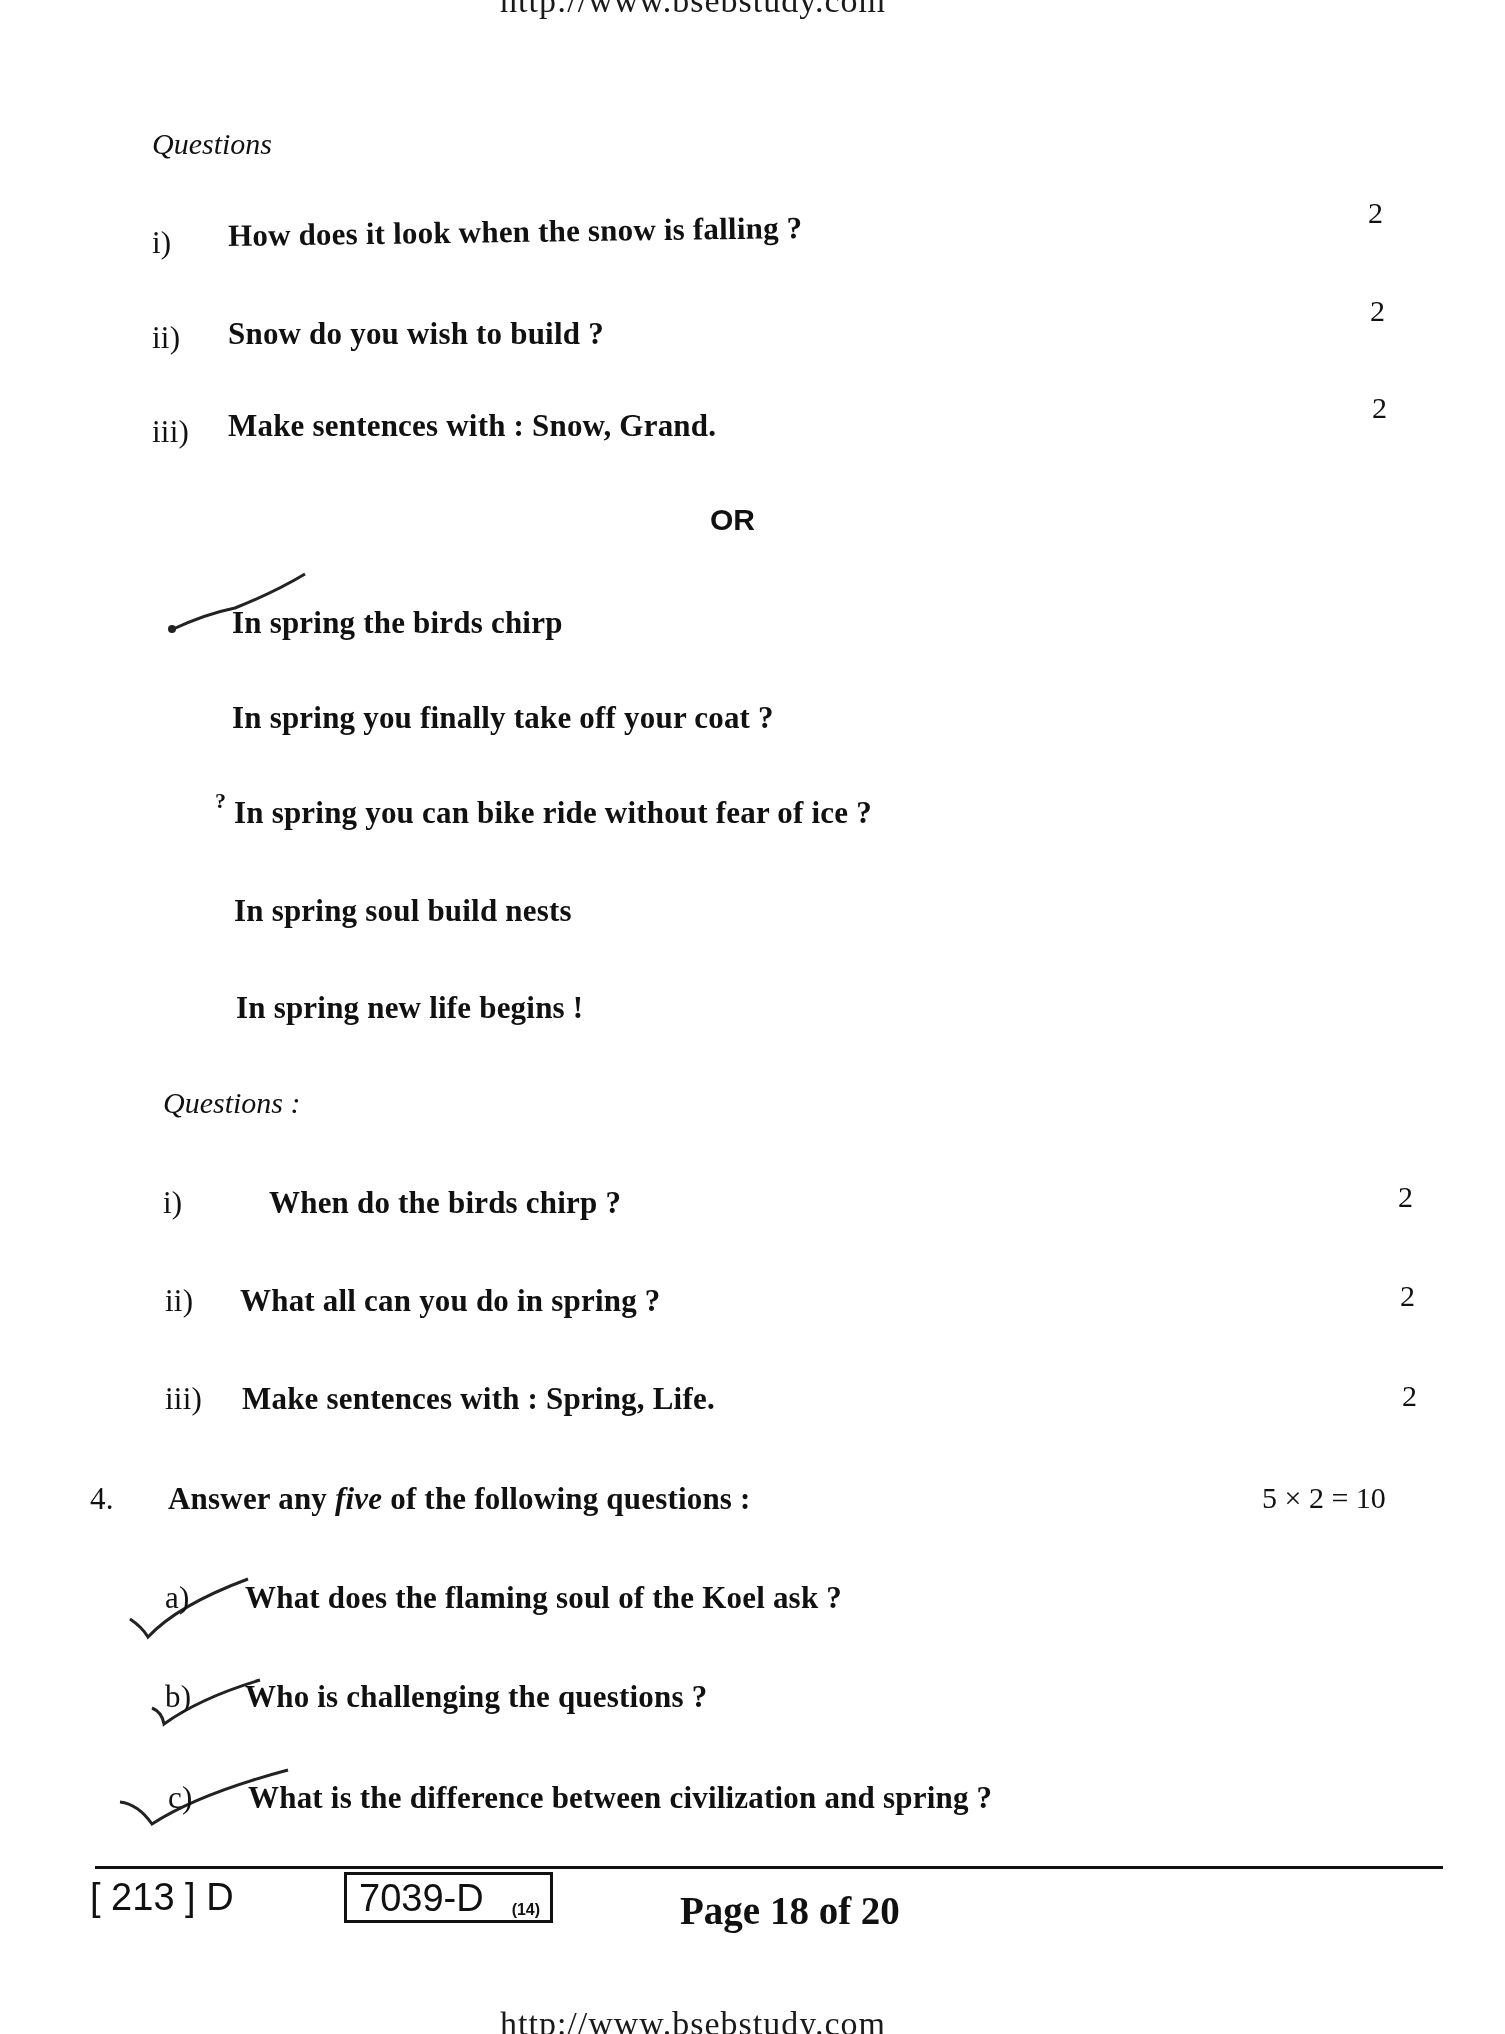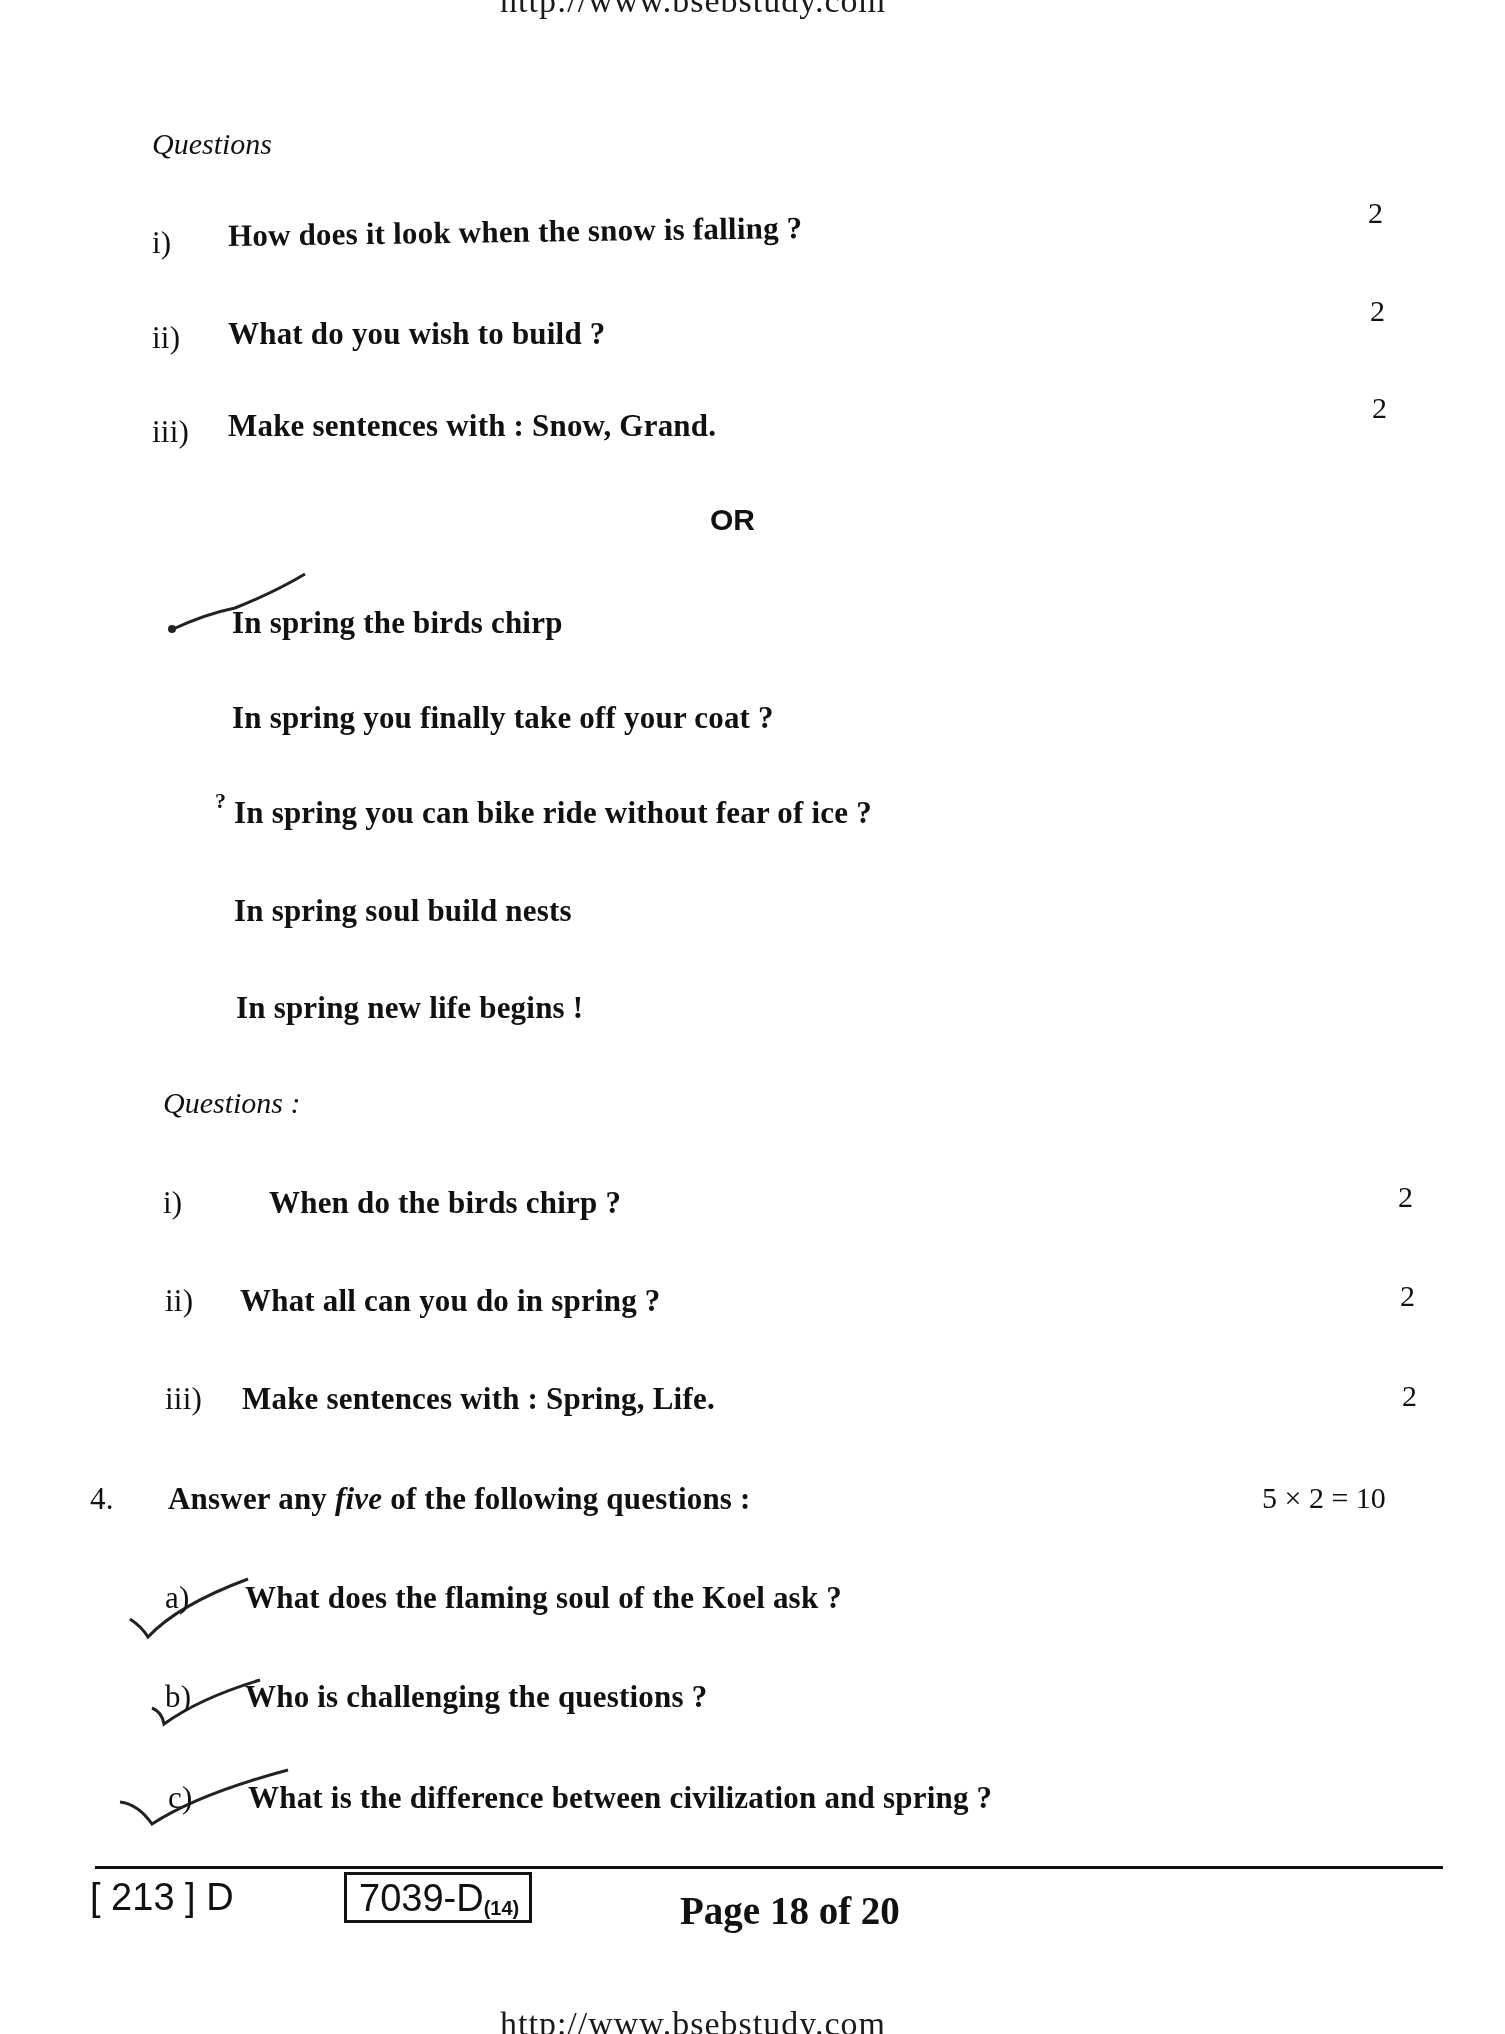--- a/index.html
+++ b/index.html
@@ -10,38 +10,38 @@
     }
     .abs { position: absolute; white-space: nowrap; }
     .url { font-family: "Liberation Serif", serif; font-size: 34px; color: #1a1a1a; letter-spacing: 1px; }
     .txt { font-size: 31px; font-weight: bold; letter-spacing: 0.2px; }
     .label-italic { font-style: italic; font-weight: normal; font-size: 30px; }
     .mark { font-size: 30px; font-weight: normal; }
     .or { font-family: Liberation Sans, sans-serif; font-weight: bold; font-size: 30px; }
     .footer-rule { position: absolute; left: 95px; top: 1866px; width: 1348px; height: 3px; background: #111; }
     .footer-left { font-family: "Liberation Sans", sans-serif; font-size: 38px; }
     .code-box { border: 3px solid #111; padding: 2px 10px 0 12px; font-family: "Liberation Sans", sans-serif; font-size: 38px; }
-    .code-box sub { font-size: 20px; font-weight: bold; vertical-align: -4px; }
+    .code-box sub { font-size: 16px; font-weight: bold; vertical-align: -4px; margin-left: 28px; }
     .pagenum { font-size: 39px; font-weight: bold; }
     svg.tick { position: absolute; overflow: visible; }
   </style>
 </head>
 <body>
 
 <div class="abs url" style="left:500px; top:-18px;">http://www.bsebstudy.com</div>
 
 <div class="abs label-italic" style="left:152px; top:127px;">Questions</div>
 
 <div>
   <div class="abs txt" style="left:152px; top:225px; font-weight:normal;">i)</div>
   <div class="abs txt" style="left:228px; top:218px; transform:rotate(-0.8deg); transform-origin:left center;">How does it look when the snow is falling ?</div>
   <div class="abs mark" style="left:1368px; top:196px;">2</div>
 
   <div class="abs txt" style="left:152px; top:320px; font-weight:normal;">ii)</div>
-  <div class="abs txt" style="left:228px; top:316px;">What do you wish to build ?</div>
+  <div class="abs txt" style="left:228px; top:316px;">Snow do you wish to build ?</div>
   <div class="abs mark" style="left:1370px; top:294px;">2</div>
 
   <div class="abs txt" style="left:152px; top:414px; font-weight:normal;">iii)</div>
   <div class="abs txt" style="left:228px; top:408px;">Make sentences with : Snow, Grand.</div>
   <div class="abs mark" style="left:1372px; top:391px;">2</div>
 </div>
 
 <div class="abs or" style="left:710px; top:503px;">OR</div>
 
 <svg class="tick" width="150" height="60" style="left:165px; top:570px;">

